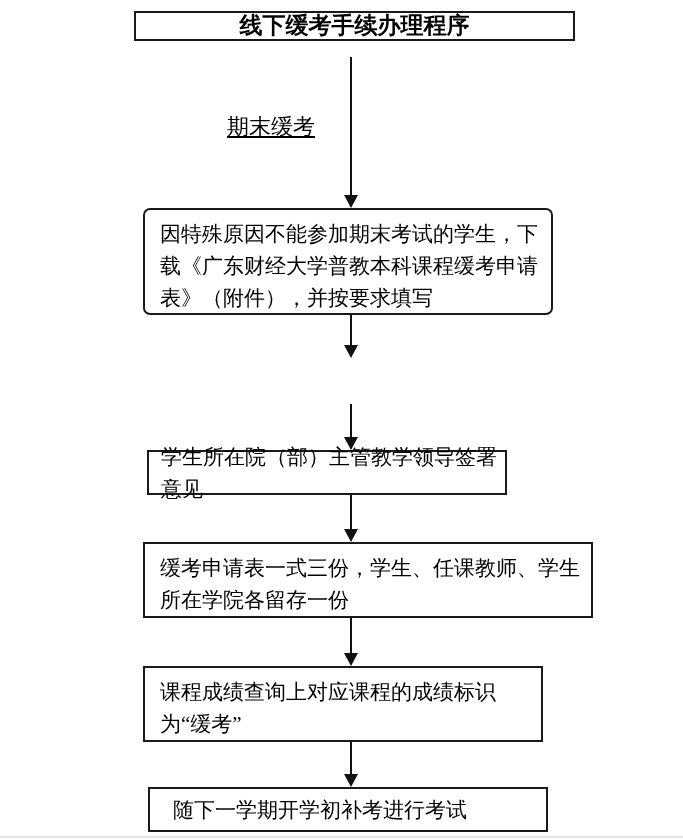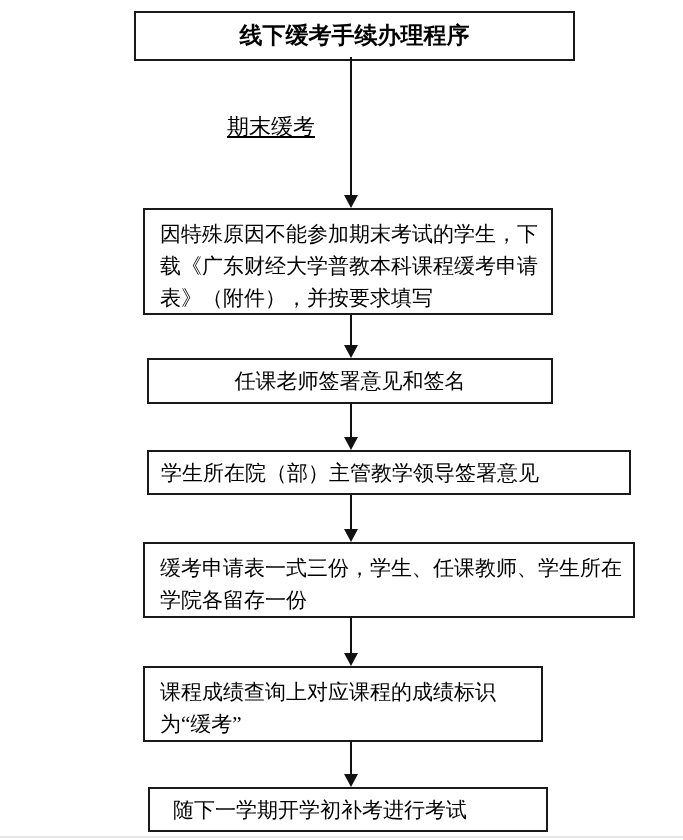--- a/index.html
+++ b/index.html
@@ -66,50 +66,47 @@
     width: 683px;
     height: 2px;
     background: #e4e6e9;
   }
 </style>
 </head>
 <body>
 
 <div id="canvas">
 
-  <div class="box single title-box" style="left:134px; top:11px; width:441px; height:50px;">
+  <div class="box single title-box" style="left:134px; top:11px; width:441px; height:30px;">
     <span>线下缓考手续办理程序</span>
   </div>
 
   <div class="arrow-shaft" style="left:350px; top:57px; height:138px;"></div>
   <div class="arrow-head" style="left:344px; top:195px;"></div>
   <div class="branch-label" style="left:227px; top:112px;">期末缓考</div>
 
-  <div class="box" style="left:143px; top:208px; width:410px; height:107px; padding:8px 10px 15px 15px;">
+  <div class="box" style="left:143px; top:208px; width:410px; height:107px; padding:8px 10px 15px 15px;border-radius:7px;">
     <span>因特殊原因不能参加期末考试的学生，下载《广东财经大学普教本科课程缓考申请表》（附件），并按要求填写</span>
   </div>
 
   <div class="arrow-shaft" style="left:350px; top:315px; height:31px;"></div>
   <div class="arrow-head" style="left:344px; top:345px;"></div>
 
-  <div class="box single centered" style="left:147px; top:358px; width:406px; height:46px;">
-    <span>任课老师签署意见和签名</span>
-  </div>
 
   <div class="arrow-shaft" style="left:350px; top:404px; height:34px;"></div>
   <div class="arrow-head" style="left:344px; top:437px;"></div>
 
-  <div class="box single" style="left:147px; top:450px; width:484px; height:45px; padding-left:12px;">
+  <div class="box single" style="left:147px; top:450px; width:360px; height:45px; padding-left:12px;">
     <span>学生所在院（部）主管教学领导签署意见</span>
   </div>
 
   <div class="arrow-shaft" style="left:350px; top:495px; height:35px;"></div>
   <div class="arrow-head" style="left:344px; top:529px;"></div>
 
-  <div class="box" style="left:143px; top:542px; width:492px; height:76px; padding:8px 10px 0 15px;">
+  <div class="box" style="left:143px; top:542px; width:450px; height:76px; padding:8px 10px 0 15px;">
     <span>缓考申请表一式三份，学生、任课教师、学生所在学院各留存一份</span>
   </div>
 
   <div class="arrow-shaft" style="left:350px; top:618px; height:36px;"></div>
   <div class="arrow-head" style="left:344px; top:653px;"></div>
 
   <div class="box" style="left:143px; top:666px; width:400px; height:76px; padding:8px 10px 0 15px;">
     <span>课程成绩查询上对应课程的成绩标识为“缓考”</span>
   </div>
 

